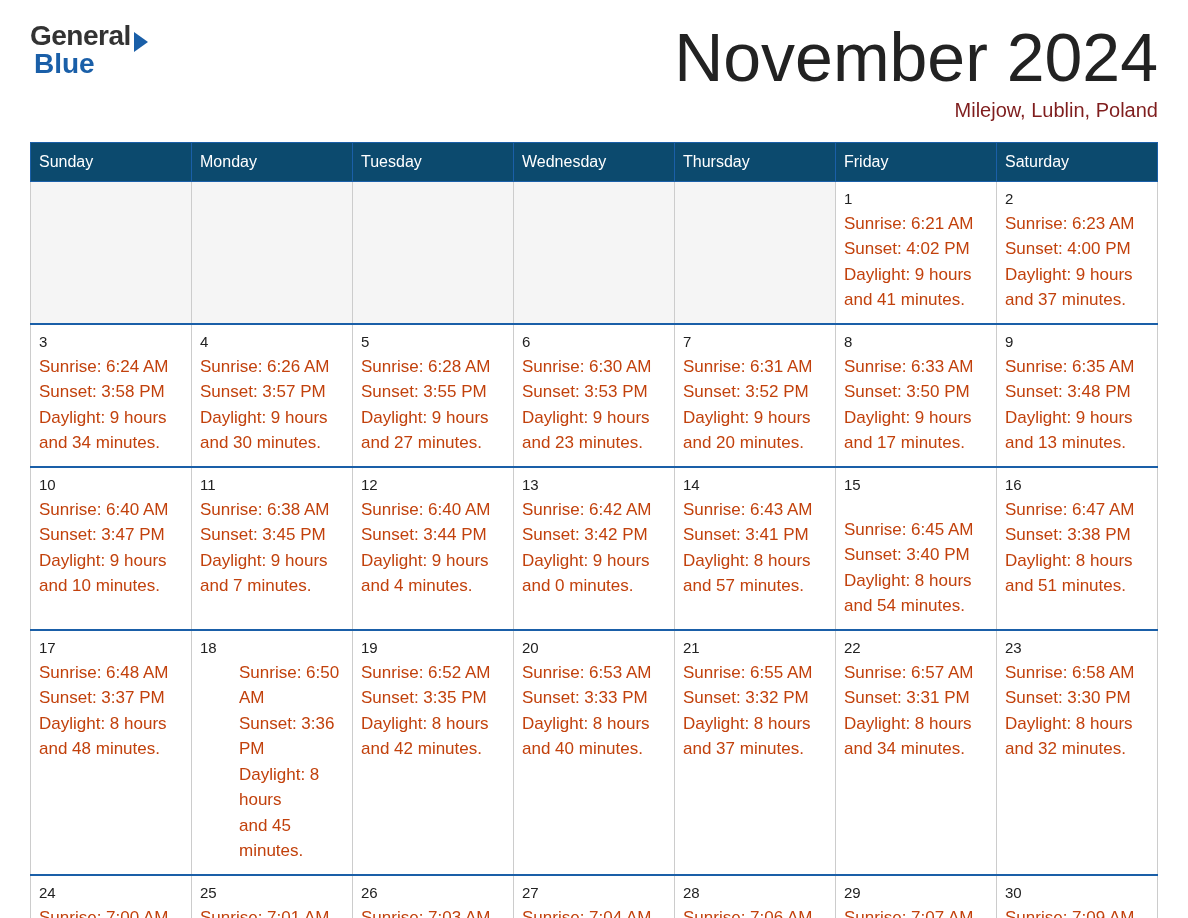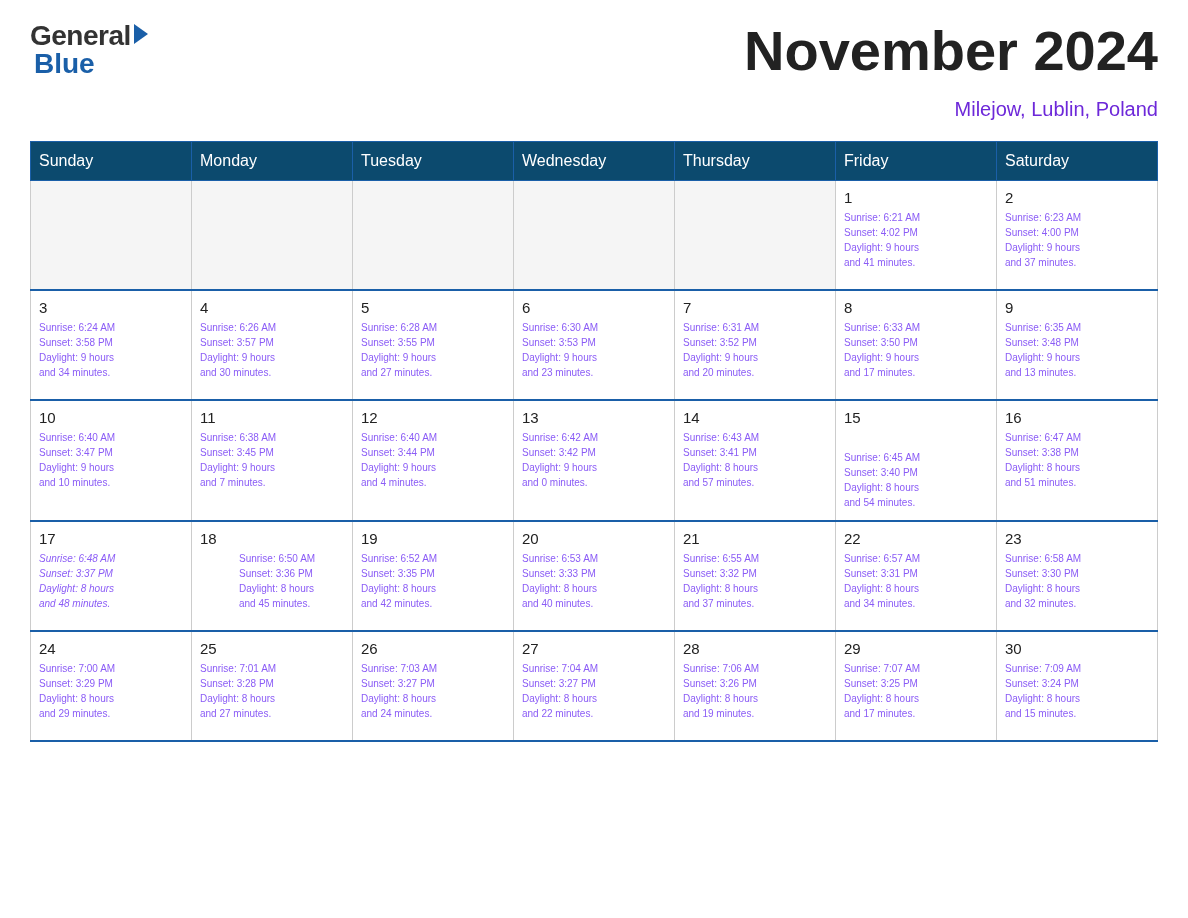--- a/index.html
+++ b/index.html
@@ -16,21 +16,21 @@
       align-items: flex-start;
       margin-bottom: 20px;
     }
     .logo {
       display: flex;
       flex-direction: column;
       align-items: flex-start;
     }
     .logo-top {
       display: flex;
-      align-items: flex-start;
+      align-items: flex-end;
     }
     .logo-general {
       font-size: 28px;
       font-weight: bold;
       color: #333;
       letter-spacing: -0.5px;
     }
     .logo-arrow {
       width: 0;
       height: 0;
@@ -44,29 +44,29 @@
       font-size: 28px;
       font-weight: bold;
       color: #1a5fa8;
       margin-top: -4px;
       margin-left: 4px;
     }
     .title-block {
       text-align: right;
     }
     .month-title {
-      font-size: 56px;
-      font-weight: bold;
+      font-size: 68px;
+      font-weight: normal;
       color: #222;
       line-height: 1.1;
     }
     .location {
       font-size: 20px;
-      color: #6d28d9;
-      margin-top: 16px;
+      color: #7f1d1d;
+      margin-top: 4px;
     }
     table {
       width: 100%;
       border-collapse: collapse;
       table-layout: fixed;
     }
     thead tr th {
       background: #0c4a6e;
       color: #fff;
       padding: 10px 8px;
@@ -90,22 +90,22 @@
     }
     tbody tr td:last-child { border-right: 1px solid #ccc; }
     .day-number {
       font-size: 15px;
       font-weight: normal;
       color: #222;
       margin-bottom: 4px;
       display: block;
     }
     .day-info {
-      font-size: 10px;
-      color: #8b5cf6;
+      font-size: 17px;
+      color: #c2410c;
       line-height: 1.5;
     }
     .empty-cell {
       background: #f5f5f5;
     }
     tbody tr:last-child {
       border-bottom: 2px solid #1a5fa8;
     }
   </style>
 </head>
@@ -257,21 +257,21 @@
           <span class="day-number">16</span>
           <div class="day-info" style="white-space: pre-line;">Sunrise: 6:47 AM
 Sunset: 3:38 PM
 Daylight: 8 hours
 and 51 minutes.</div>
         </td>
       </tr>
       <tr>
         <td>
           <span class="day-number">17</span>
-          <div class="day-info" style="white-space: pre-line; font-style: italic;">Sunrise: 6:48 AM
+          <div class="day-info" style="white-space: pre-line;">Sunrise: 6:48 AM
 Sunset: 3:37 PM
 Daylight: 8 hours
 and 48 minutes.</div>
         </td>
         <td>
           <span class="day-number">18</span>
           <div class="day-info" style="white-space: pre-line; margin-left: 39px;">Sunrise: 6:50 AM
 Sunset: 3:36 PM
 Daylight: 8 hours
 and 45 minutes.</div>

